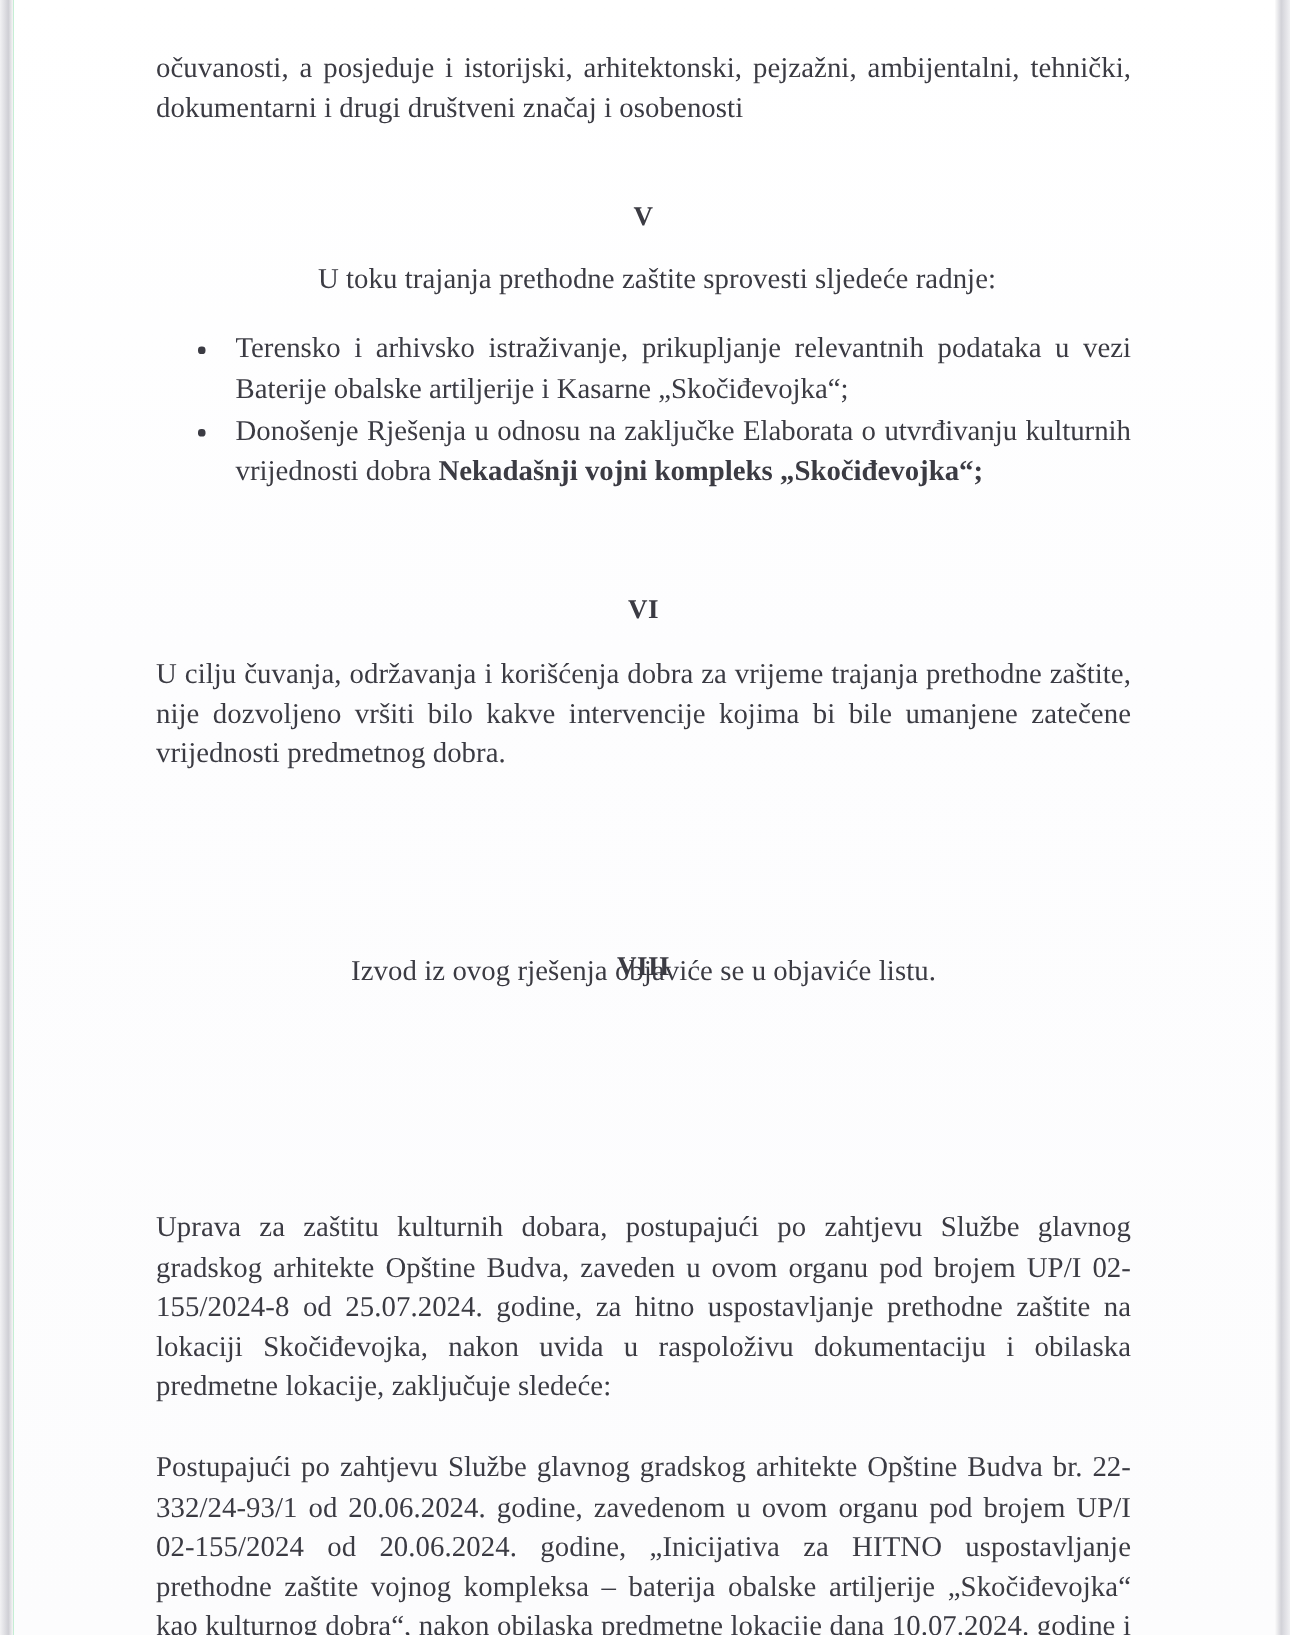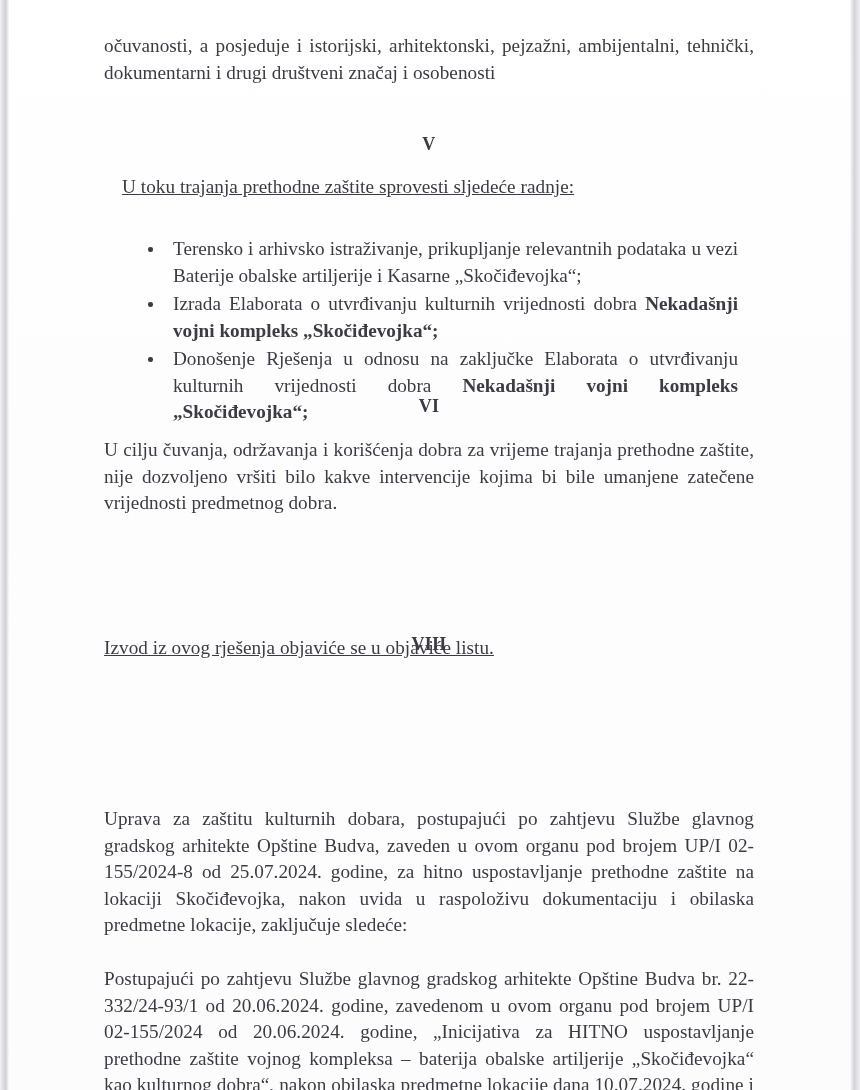--- a/index.html
+++ b/index.html
@@ -52,39 +52,38 @@
   }
   p.para {
     margin: 0;
     text-align: justify;
     text-justify: inter-word;
     font-size: 19.2px;
     line-height: 26.5px;
     letter-spacing: 0.05px;
   }
   p.para.left {
-    text-align: left;
-    text-decoration: underline;
+    text-align: center;
   }
   h2.roman {
     margin: 0;
     text-align: center;
     font-size: 18px;
     font-weight: bold;
     letter-spacing: 0.3px;
   }
   h2.obraz {
     margin: 0;
     text-align: center;
     font-size: 18.5px;
     font-weight: bold;
     letter-spacing: 5.2px;
   }
   ul.bullets {
-    margin: 16px;
+    margin: 0;
     padding: 0;
     list-style: none;
   }
   ul.bullets li {
     position: relative;
     padding-left: 53px;
     margin: 0 0 2px 0;
     text-align: justify;
     text-justify: inter-word;
     font-size: 19.2px;
@@ -125,24 +124,20 @@
     </div>
 
     <div class="body-col" style="top:220px;">
       <ul class="bullets">
         <li>
           <span class="dot"></span>
           <span><span>Terensko i arhivsko istraživanje, prikupljanje relevantnih podataka u vezi Baterije obalske artiljerije i Kasarne „Skočiđevojka“;</span></span>
         </li>
         <li>
           <span class="dot"></span>
-          <span><span>Izrada Elaborata o utvrđivanju kulturnih vrijednosti dobra </span><b>Nekadašnji vojni kompleks „Skočiđevojka“;</b></span>
-        </li>
-        <li>
-          <span class="dot"></span>
           <span><span>Donošenje Rješenja u odnosu na zaključke Elaborata o utvrđivanju kulturnih vrijednosti dobra </span><b>Nekadašnji vojni kompleks „Skočiđevojka“;</b></span>
         </li>
       </ul>
     </div>
 
     <div class="body-col" style="top:437px;">
       <p class="para">U cilju čuvanja, održavanja i korišćenja dobra za vrijeme trajanja prethodne zaštite, nije dozvoljeno vršiti bilo kakve intervencije kojima bi bile umanjene zatečene vrijednosti predmetnog dobra.</p>
     </div>
 
     <div class="body-col" style="top:396px;">

